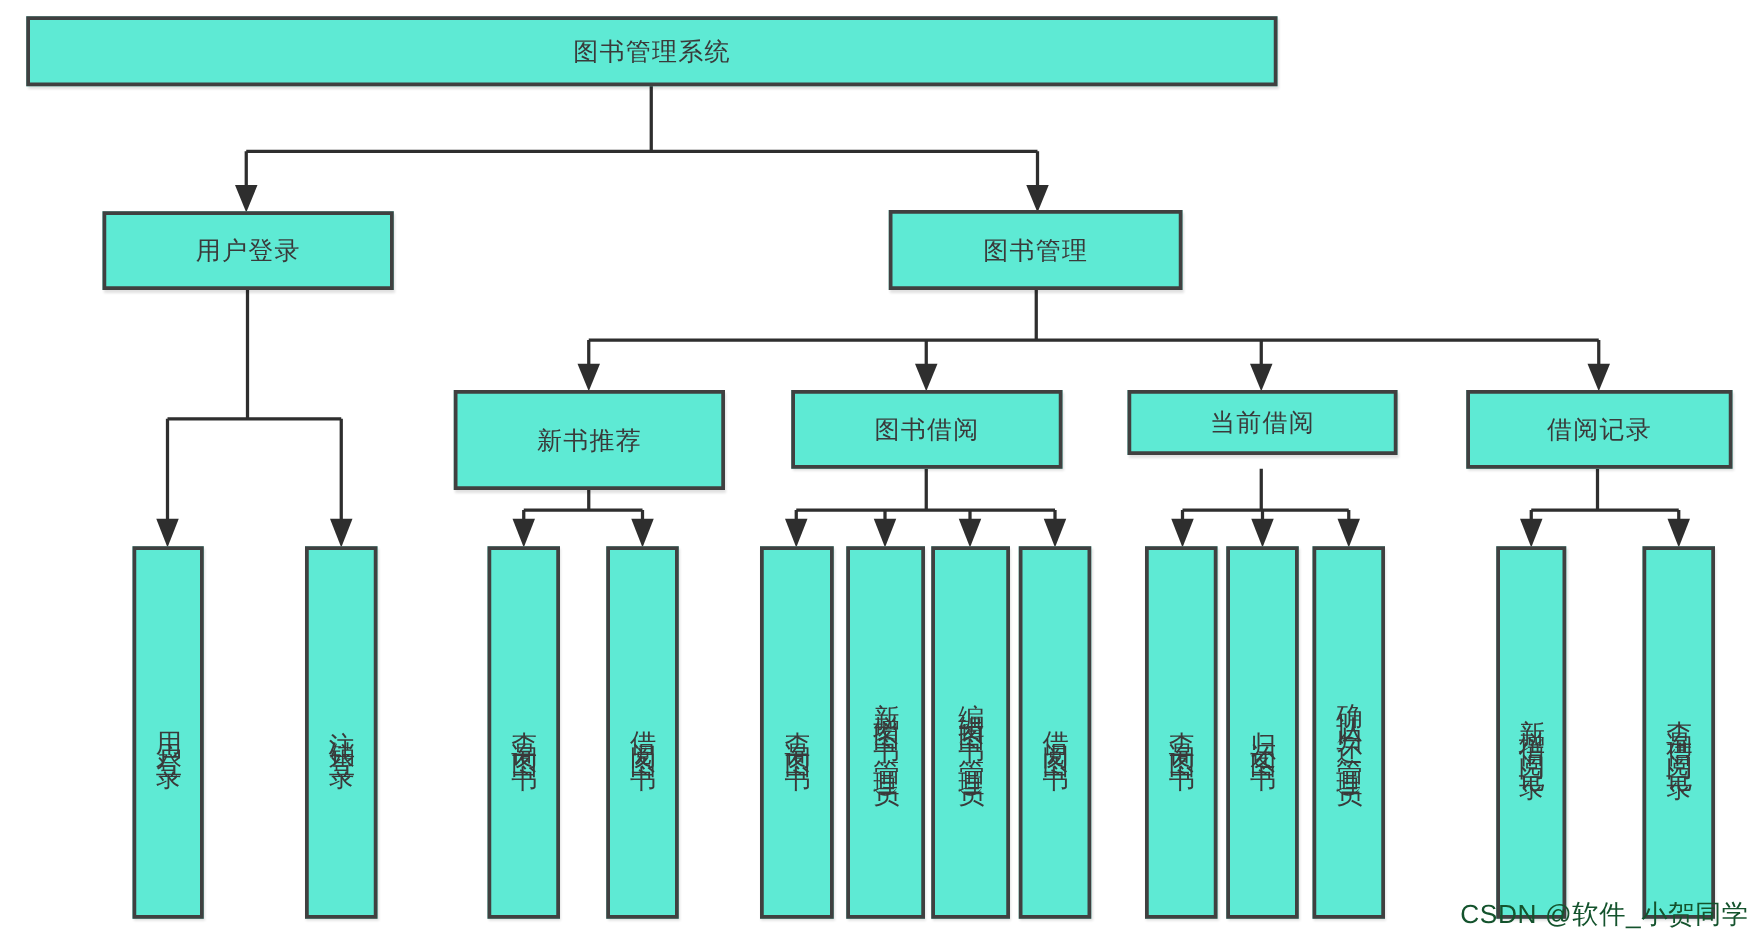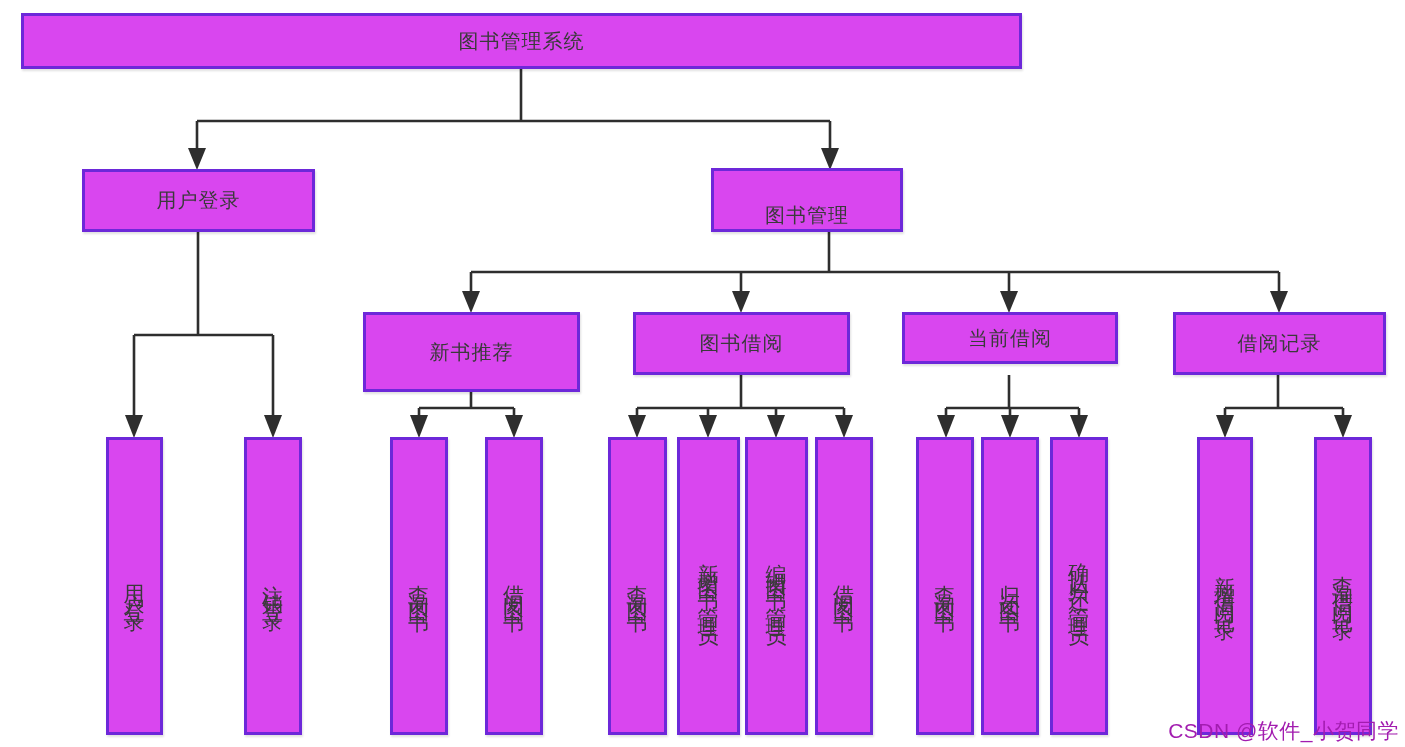--- a/index.html
+++ b/index.html
@@ -17,22 +17,22 @@
   }
   .connectors {
     position: absolute;
     left: 0; top: 0;
     width: 1405px; height: 747px;
     pointer-events: none;
   }
   .node {
     position: absolute;
     box-sizing: border-box;
-    background: #d946ef;
-    border: 3px solid #6d28d9;
+    background: #5eead4;
+    border: 3px solid #404040;
     box-shadow: 1px 2px 2px rgba(0,0,0,0.12);
     display: flex;
     align-items: center;
     justify-content: center;
     color: #3a3a3a;
   }
   .hlabel {
     font-size: 20px;
     letter-spacing: 1px;
     white-space: nowrap;
@@ -42,21 +42,21 @@
     line-height: 1;
     font-size: 21px;
     letter-spacing: 9px;
     white-space: nowrap;
   }
   .watermark {
     position: absolute;
     right: 6px;
     bottom: 2px;
     font-size: 21px;
-    color: #a21caf;
+    color: #14532d;
     letter-spacing: 0.5px;
     white-space: nowrap;
   }
 </style>
 </head>
 <body>
 
 <div class="canvas">
 
   <svg class="connectors" viewBox="0 0 1405 747" xmlns="http://www.w3.org/2000/svg">
@@ -99,21 +99,21 @@
     </g>
   </svg>
 
   <div class="node" style="left:21px; top:13px; width:1001px; height:56px;">
     <span class="hlabel">图书管理系统</span>
   </div>
 
   <div class="node" style="left:82px; top:169px; width:233px; height:63px;">
     <span class="hlabel">用户登录</span>
   </div>
-  <div class="node" style="left:711px; top:168px; width:192px; height:64px;align-items:flex-end;">
+  <div class="node" style="left:711px; top:168px; width:235px; height:64px;">
     <span class="hlabel">图书管理</span>
   </div>
 
   <div class="node" style="left:363px; top:312px; width:217px; height:80px;">
     <span class="hlabel">新书推荐</span>
   </div>
   <div class="node" style="left:633px; top:312px; width:217px; height:63px;">
     <span class="hlabel">图书借阅</span>
   </div>
   <div class="node" style="left:902px; top:312px; width:216px; height:52px;">

